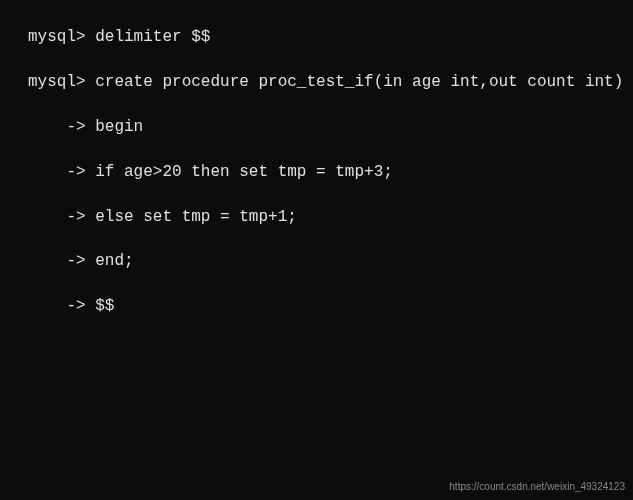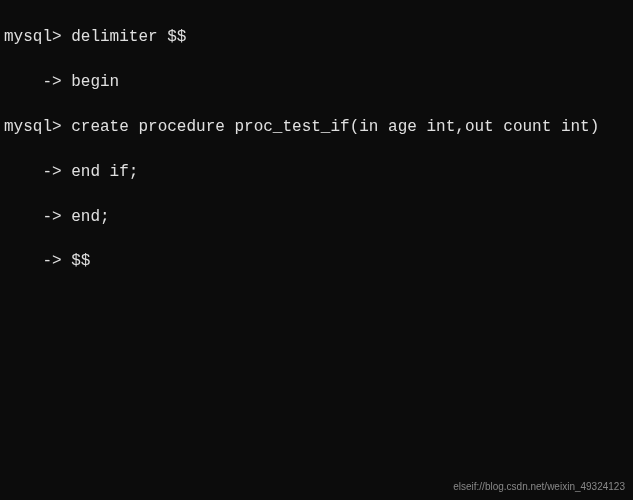--- a/index.html
+++ b/index.html
@@ -17,49 +17,51 @@
       width: 633px;
       height: 500px;
       overflow: hidden;
       position: relative;
     }
     .terminal {
       white-space: pre;
     }
     .line {
       display: block;
+      margin-left: 24px;
     }
     .watermark {
       position: absolute;
       bottom: 6px;
       right: 8px;
       font-size: 10px;
       color: #888;
       font-family: Arial, sans-serif;
     }
   </style>
 </head>
 <body>
 
 <div class="terminal">
 <span class="line">mysql&gt; delimiter $$</span>
+<span class="line">mysql&gt; create procedure proc_test_if(in age int,out count int)</span>
 <span class="line">    -&gt; begin</span>
-<span class="line">mysql&gt; create procedure proc_test_if(in age int,out count int)</span>
-<span class="line">    -&gt; end if;</span>
+<span class="line">    -&gt; if age&gt;20 then set tmp = tmp+3;</span>
+<span class="line">    -&gt; else set tmp = tmp+1;</span>
 <span class="line">    -&gt; end;</span>
 <span class="line">    -&gt; $$</span>
 
 <span class="line"></span>
 
 
 
 <span class="line"></span>
 
 
 
 
 
 
 
 
 </div>
 
-<div class="watermark">elseif://blog.csdn.net/weixin_49324123</div>
+<div class="watermark">https://count.csdn.net/weixin_49324123</div>
 
 </body></html>

